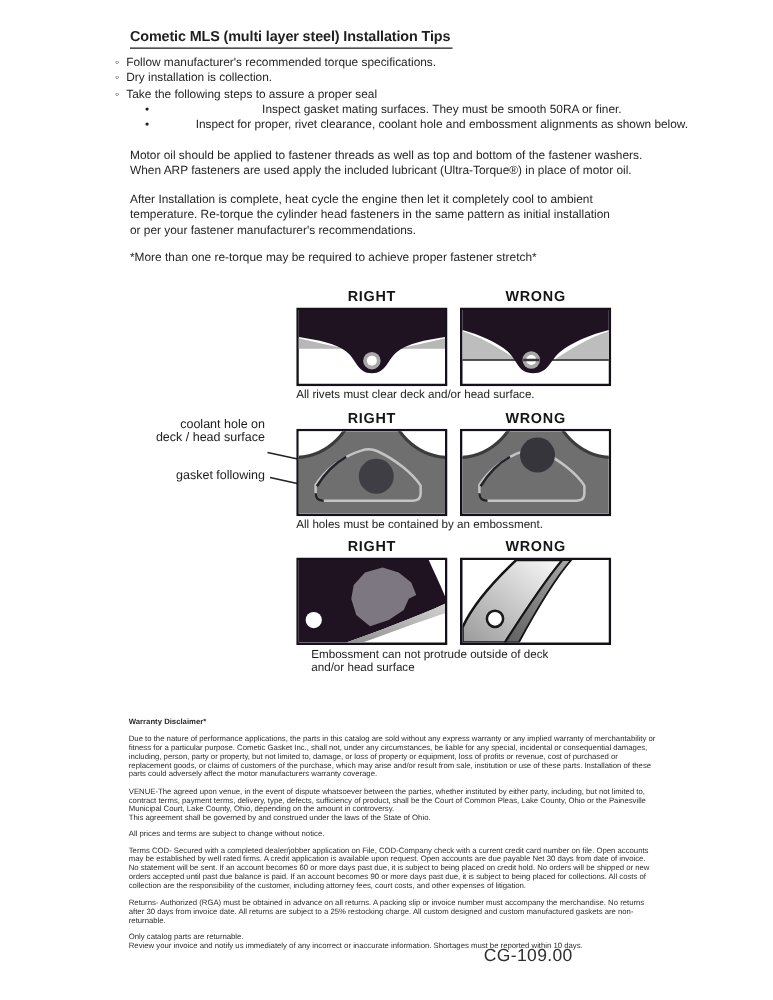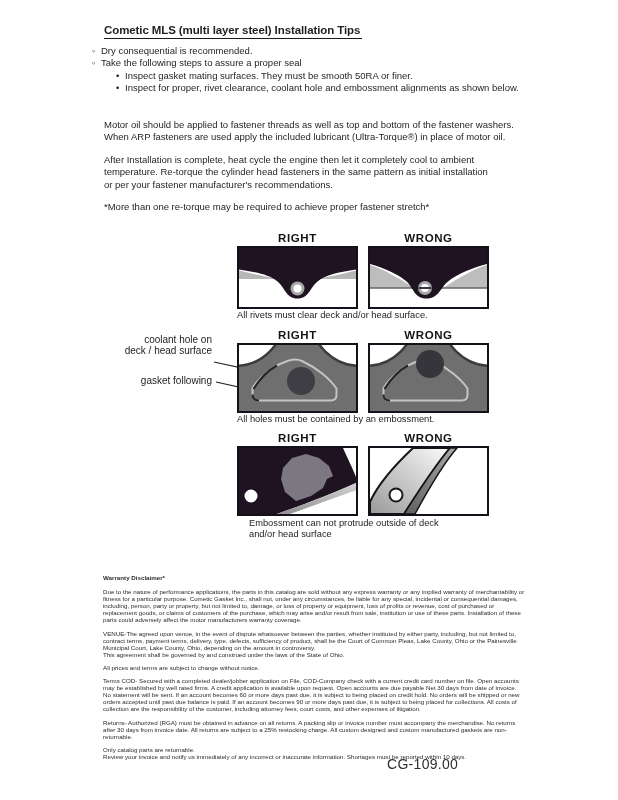--- a/index.html
+++ b/index.html
@@ -8,21 +8,21 @@
   #page { position:relative; width:618px; height:800px; background:#fff;padding-left:12px; }
 
   
   .title { position:absolute; left:104px; top:24px; font-size:11.5px; font-weight:bold;
     letter-spacing:-0.1px; border-bottom:1.6px solid #1a1a1a; padding:0 2px 2px 0; }
 
   
   .tips { position:absolute; left:92px; top:45px; width:490px; font-size:9.5px; line-height:12.3px; }
   .tip { padding-left:9px; position:relative; }
   .tip::before { content:"◦"; position:absolute; left:0; top:0; font-size:9.5px; }
-  .subtip { padding-left:9px; margin-left:24px; position:relative; }
+  .subtip { padding-left:9px; margin-left:24px; position:relative;text-align:center; }
   .subtip::before { content:"•"; position:absolute; left:0; top:0; font-size:9.5px; }
 
   
   .diesel { position:absolute; left:104px; top:119px; width:445px; font-size:9.5px; line-height:12.4px; }
   .diesel h2 { font-size:11.5px; font-weight:bold; margin-bottom:7px; }
   .diesel p { white-space:pre-line; margin-bottom:10px; }
 
   
   .diag-row { position:absolute; left:0; width:618px; }
   .dlabel { position:absolute; width:121px; text-align:center; font-weight:bold;
@@ -43,21 +43,22 @@
     letter-spacing:0.3px; color:#2e2e2e; }
 </style>
 </head>
 <body>
 
 <div id="page">
 
   <div class="title">Cometic MLS (multi layer steel) Installation Tips</div>
 
   <div class="tips">
-    <div class="tip">Dry consequential is recommended.</div>
+    <div class="tip">Follow manufacturer's recommended torque specifications.</div>
+    <div class="tip">Dry installation is collection.</div>
     <div class="tip">Take the following steps to assure a proper seal</div>
     <div class="subtip">Inspect gasket mating surfaces.  They must be smooth 50RA or finer.</div>
     <div class="subtip">Inspect for proper, rivet clearance, coolant hole and embossment alignments as shown below.</div>
   </div>
 
   <div class="diesel">
     <p>Motor oil should be applied to fastener threads as well as top and bottom of the fastener washers.
 When ARP fasteners are used apply the included lubricant (Ultra-Torque®) in place of motor oil.</p>
     <p>After Installation is complete, heat cycle the engine then let it completely cool to ambient
 temperature. Re-torque the cylinder head fasteners in the same pattern as initial installation

